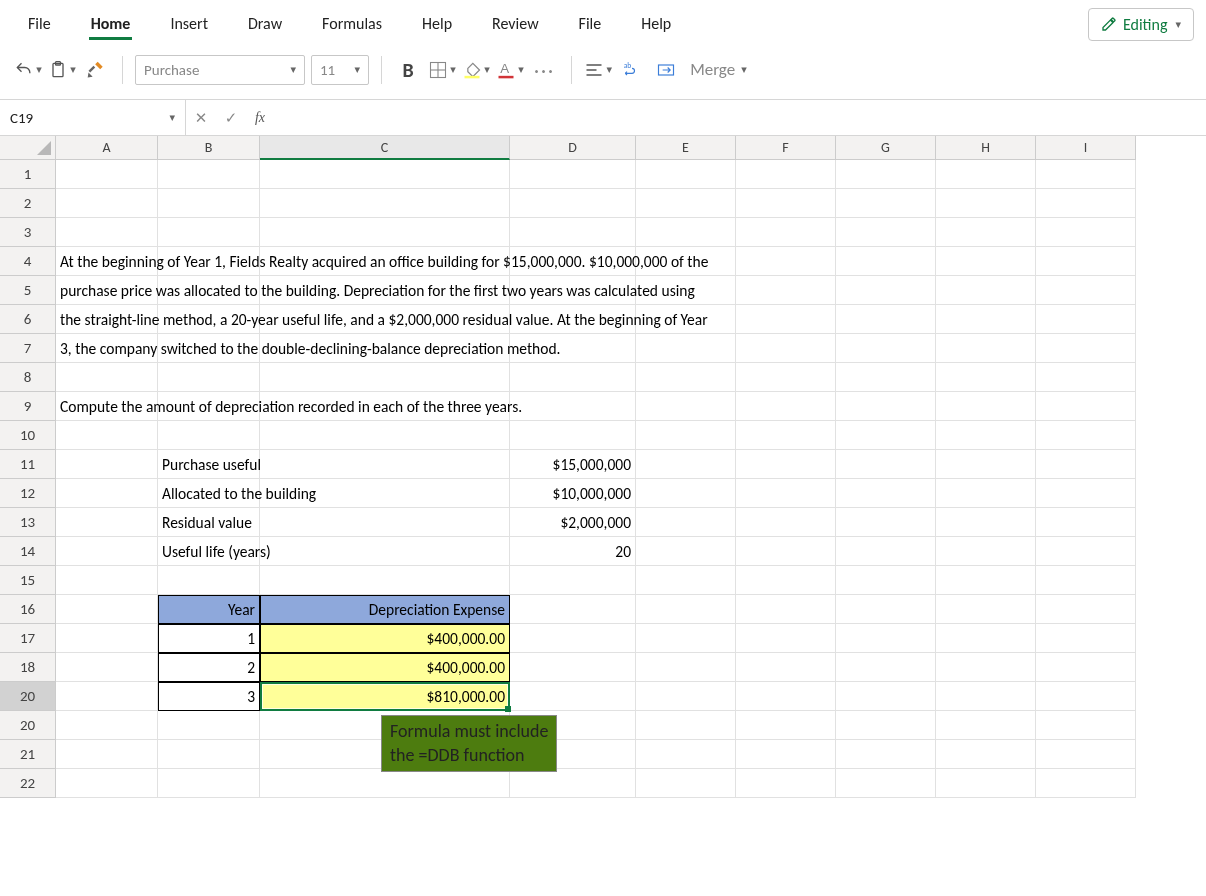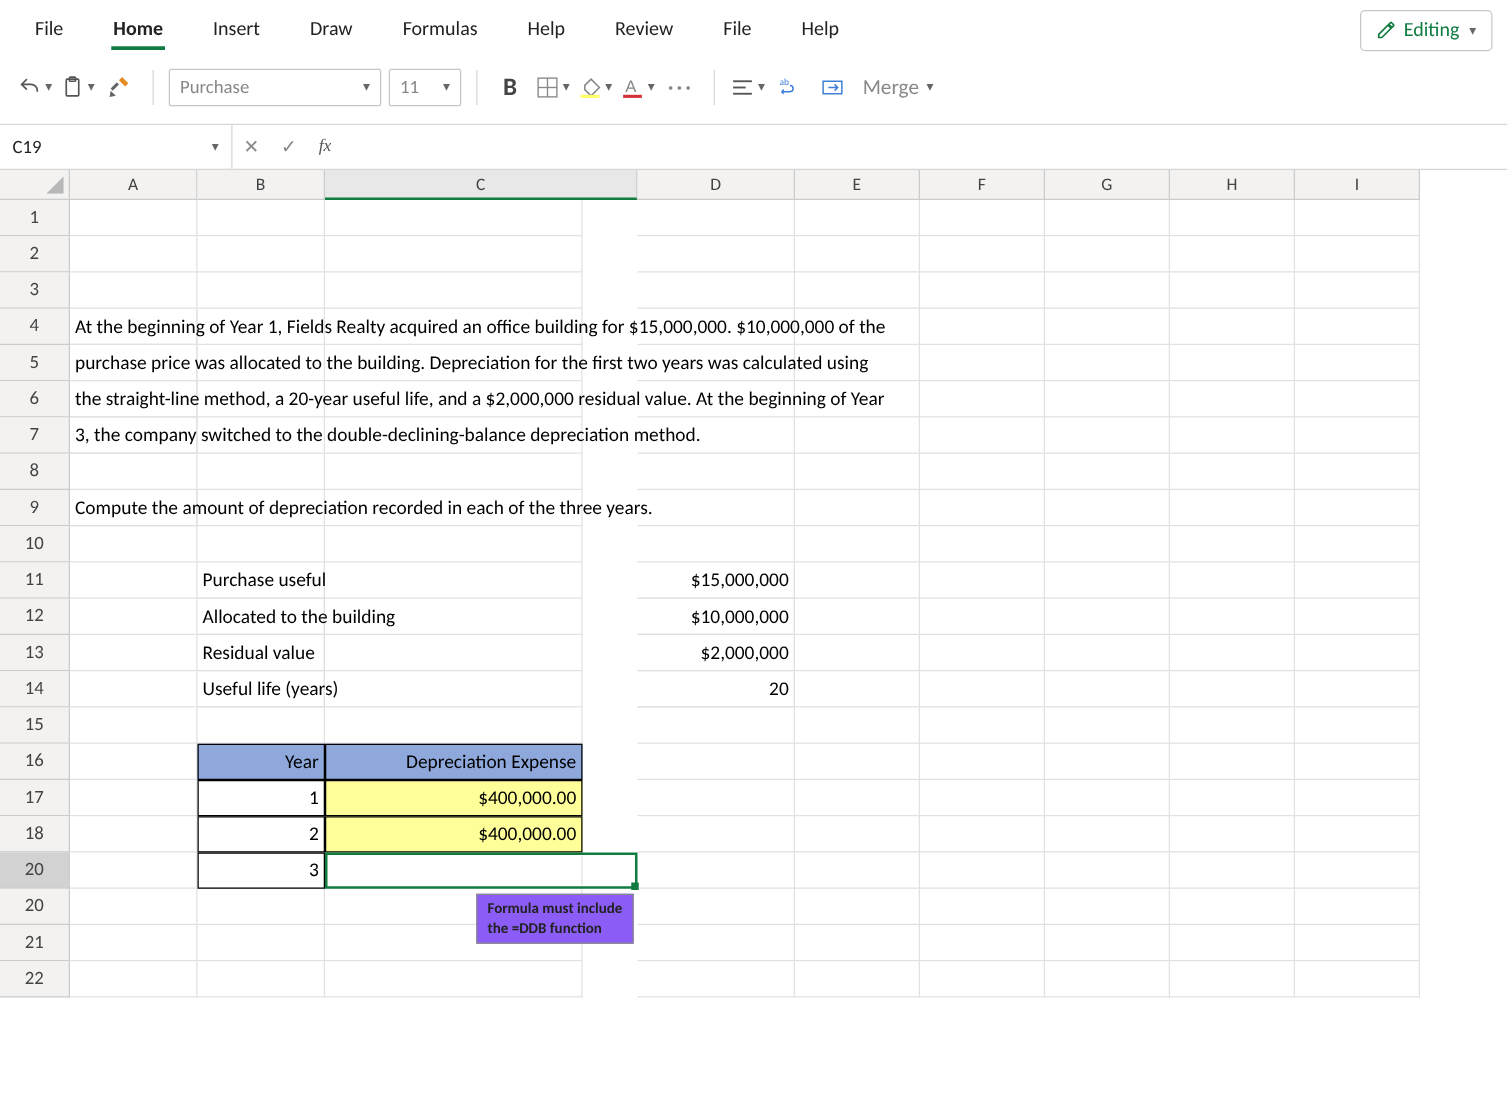--- a/index.html
+++ b/index.html
@@ -41,34 +41,34 @@
   .row-h { background:#f3f2f1; border-right:1px solid #ccc; border-bottom:1px solid #ccc; display:flex; align-items:center; justify-content:center; font-size:15px; color:#444; height:29px;}
   .row-h.sel { background:#d2d2d2; }
   .col-h.sel-col { border-bottom:2px solid #107c41; background:#e8e8e8;}
   
   .cells { position:absolute; left:56px; top:24px; right:0; }
   .row { position:absolute; left:0; right:0; height:29px; }
   .cell { position:absolute; top:0; height:100%; border-right:1px solid #e1e1e1; border-bottom:1px solid #e1e1e1; padding:2px 4px; display:flex; align-items:center; font-size:15.5px; font-family: Calibri, Arial, sans-serif; color:#000; overflow:visible; white-space:nowrap;}
   .cell.right { justify-content:flex-end; }
   
   
-  .cA{left:0;width:102px;} .cB{left:102px;width:102px;} .cC{left:204px;width:206px;} .cD{left:454px;width:126px;} .cE{left:580px;width:100px;} .cF{left:680px;width:100px;} .cG{left:780px;width:100px;} .cH{left:880px;width:100px;} .cI{left:980px;width:100px;}
+  .cA{left:0;width:102px;} .cB{left:102px;width:102px;} .cC{left:204px;width:250px;} .cD{left:454px;width:126px;} .cE{left:580px;width:100px;} .cF{left:680px;width:100px;} .cG{left:780px;width:100px;} .cH{left:880px;width:100px;} .cI{left:980px;width:100px;}
   .colh-A{width:102px;} .colh-B{width:102px;} .colh-C{width:250px;} .colh-D{width:126px;} .colh-E{width:100px;} .colh-F{width:100px;} .colh-G{width:100px;} .colh-H{width:100px;} .colh-I{width:100px;}
   
   
   .tbl-hdr { background:#8ea8db; border:1px solid #000 !important; }
   .tbl-cell { background:#ffff99; border:1px solid #000 !important; }
   .tbl-b { border:1px solid #000 !important; }
   
   
   .sel-box { position:absolute; border:2px solid #107c41; pointer-events:none; box-shadow: inset 0 0 0 1px rgba(255,255,255,0.7);}
   .sel-handle { position:absolute; width:6px; height:6px; background:#107c41; right:-3px; bottom:-3px;}
   
   
-  .tooltip { position:absolute; background:#8b5cf6; border:1px solid #888; font-size:12px; line-height:1.35; padding:3px 8px; font-weight:700; white-space:nowrap;}
+  .tooltip { position:absolute; background:#4d7c0f; border:1px solid #888; font-size:18px; line-height:1.35; padding:3px 8px; font-weight:400; white-space:nowrap;}
   
   .formatpaint-icon{width:20px;height:22px;}
 </style>
 </head>
 <body>
 
 <div class="menu-bar">
   <div class="menu-item">File</div>
   <div class="menu-item active">Home</div>
   <div class="menu-item">Insert</div>
@@ -264,20 +264,21 @@
     <div class="row" style="top:464px;">
       <div class="cell cB right tbl-b">1</div>
       <div class="cell cC right tbl-cell">$400,000.00</div>
     </div>
     <div class="row" style="top:493px;">
       <div class="cell cB right tbl-b">2</div>
       <div class="cell cC right tbl-cell">$400,000.00</div>
     </div>
     <div class="row" style="top:522px;">
       <div class="cell cB right tbl-b">3</div>
+      <div class="cell cC right tbl-cell">$810,000.00</div>
     </div>
 
     <div class="sel-box" style="top:522px; left:204px; width:250px; height:29px;">
       <div class="sel-handle"></div>
     </div>
 
     <div class="tooltip" style="top:555px; left:325px;">
       <div>Formula must include</div>
       <div>the =DDB function</div>
     </div>

